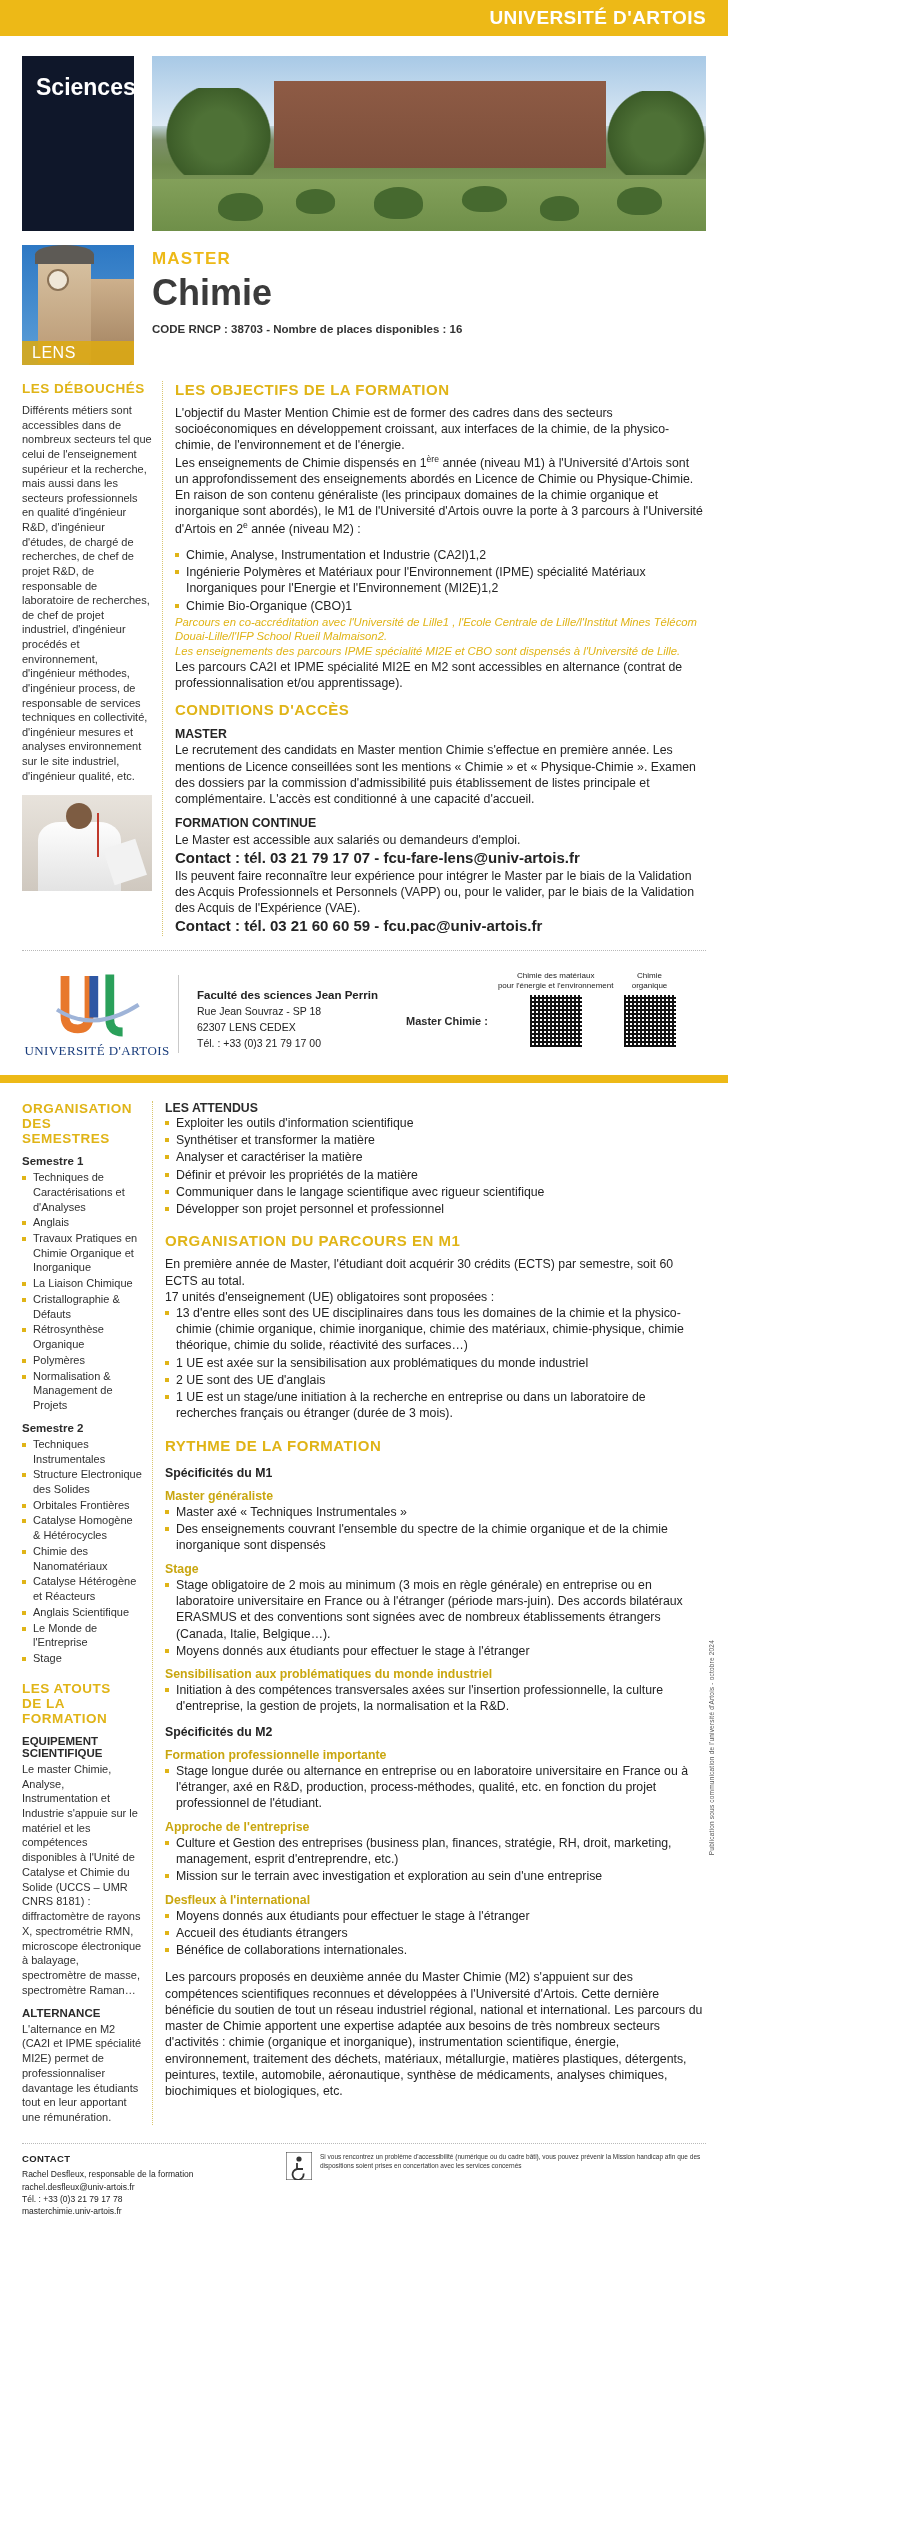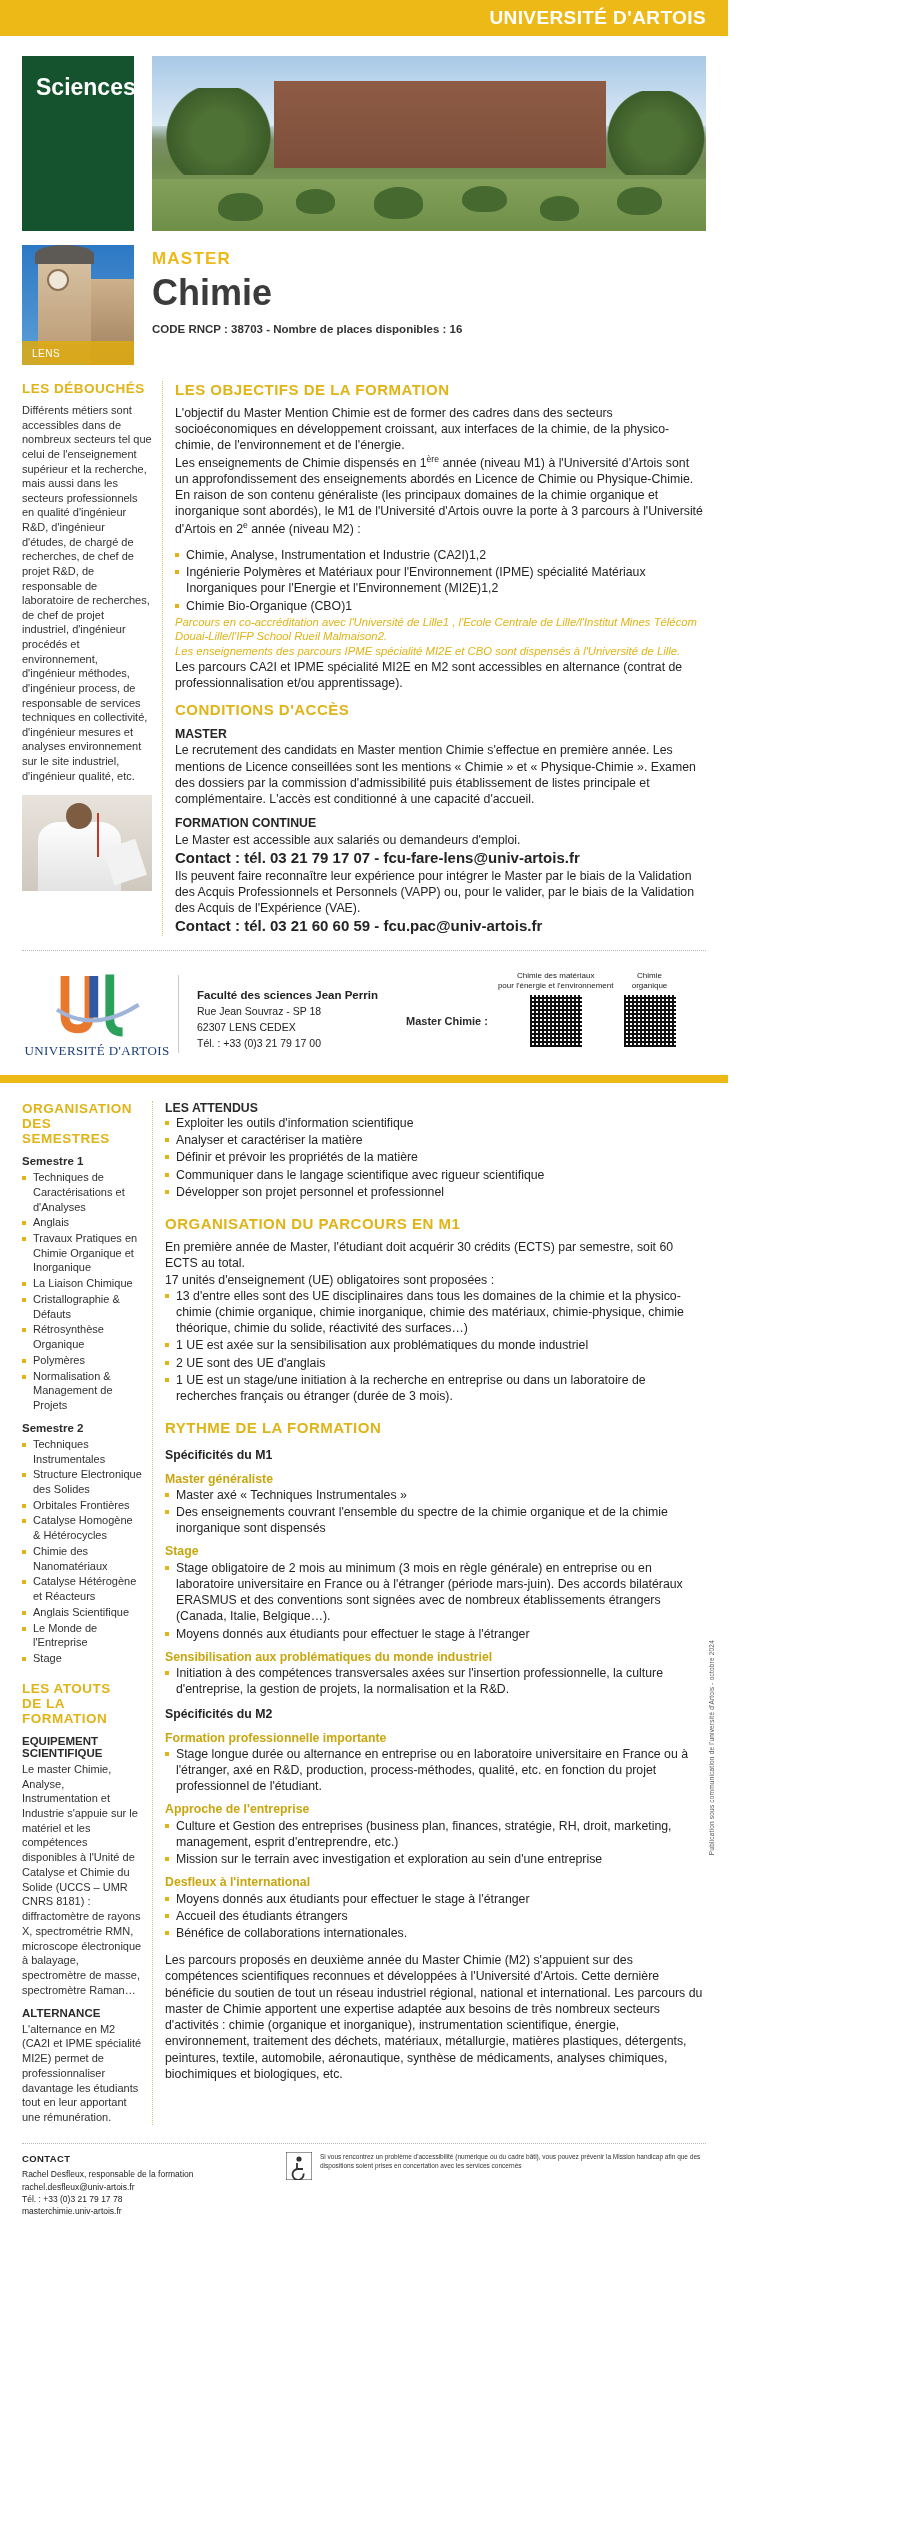--- a/index.html
+++ b/index.html
@@ -31,21 +31,21 @@
 
   
   .hero {
     display: flex;
     padding: 20px 22px 0 22px;
     gap: 18px;
   }
   .sciences-box {
     width: 112px;
     height: 175px;
-    background: #14532d;
+    background: #0f172a;
     color: #fff;
     font-size: 23px;
     font-weight: bold;
     padding: 18px 0 0 14px;
     flex: 0 0 112px;
   }
   .hero-photo {
     flex: 1;
     height: 175px;
     position: relative;
@@ -80,21 +80,21 @@
   .tower-body { position:absolute; left:14%; top:6%; width:48%; height:92%;
     background: linear-gradient(#d9c4a4, #b99873); }
   .tower-dome { position:absolute; left:12%; top:0%; width:52%; height:16%;
     background:#5d5a55; border-radius: 50% 50% 0 0; }
   .tower-right { position:absolute; right:0; top:28%; width:40%; height:72%;
     background: linear-gradient(#cdb08c, #9f7f5d); }
   .tower-clock { position:absolute; left:22%; top:20%; width:22px; height:22px;
     border-radius:50%; background:#efe7d8; border:2px solid #8a7256; }
   .lens-tag {
     position:absolute; left:0; bottom:0; width:100%; height:24px;
-    background: rgba(221,170,17,.88); color:#fff; font-size:10px;
+    background: rgba(221,170,17,.88); color:#fff; font-size:16px;
     display:flex; align-items:center; padding-left:10px; letter-spacing:.5px;
   }
   .title-col { flex: 1; padding-top: 4px; }
   .master-kicker { color:#edb917; font-size:17px; font-weight:bold; letter-spacing:1.2px; }
   .master-name { font-size: 36px; font-weight: bold; color:#3b3b3b; margin-top:6px; line-height:1; }
   .rncp { font-size: 11.5px; font-weight:bold; color:#333; margin-top:12px; }
 
   
   .body-row {
     display: flex;
@@ -368,20 +368,21 @@
       <div class="sem-h">ALTERNANCE</div>
       <div class="small-body">L'alternance en M2 (CA2I et IPME spécialité MI2E) permet de professionnaliser davantage les étudiants tout en leur apportant une rémunération.</div>
     </div>
 
     <div class="p2-div"></div>
 
     <div class="p2-main">
       <div class="sub-h" style="margin-top:0">LES ATTENDUS</div>
       <ul class="bul main-body">
         <li>Exploiter les outils d'information scientifique</li>
+        <li>Synthétiser et transformer la matière</li>
         <li>Analyser et caractériser la matière</li>
         <li>Définir et prévoir les propriétés de la matière</li>
         <li>Communiquer dans le langage scientifique avec rigueur scientifique</li>
         <li>Développer son projet personnel et professionnel</li>
       </ul>
 
       <div style="height:14px"></div>
       <div class="sec-head big">ORGANISATION DU PARCOURS EN M1</div>
       <div class="main-body">
         <p>En première année de Master, l'étudiant doit acquérir 30 crédits (ECTS) par semestre, soit 60 ECTS au total.</p>

